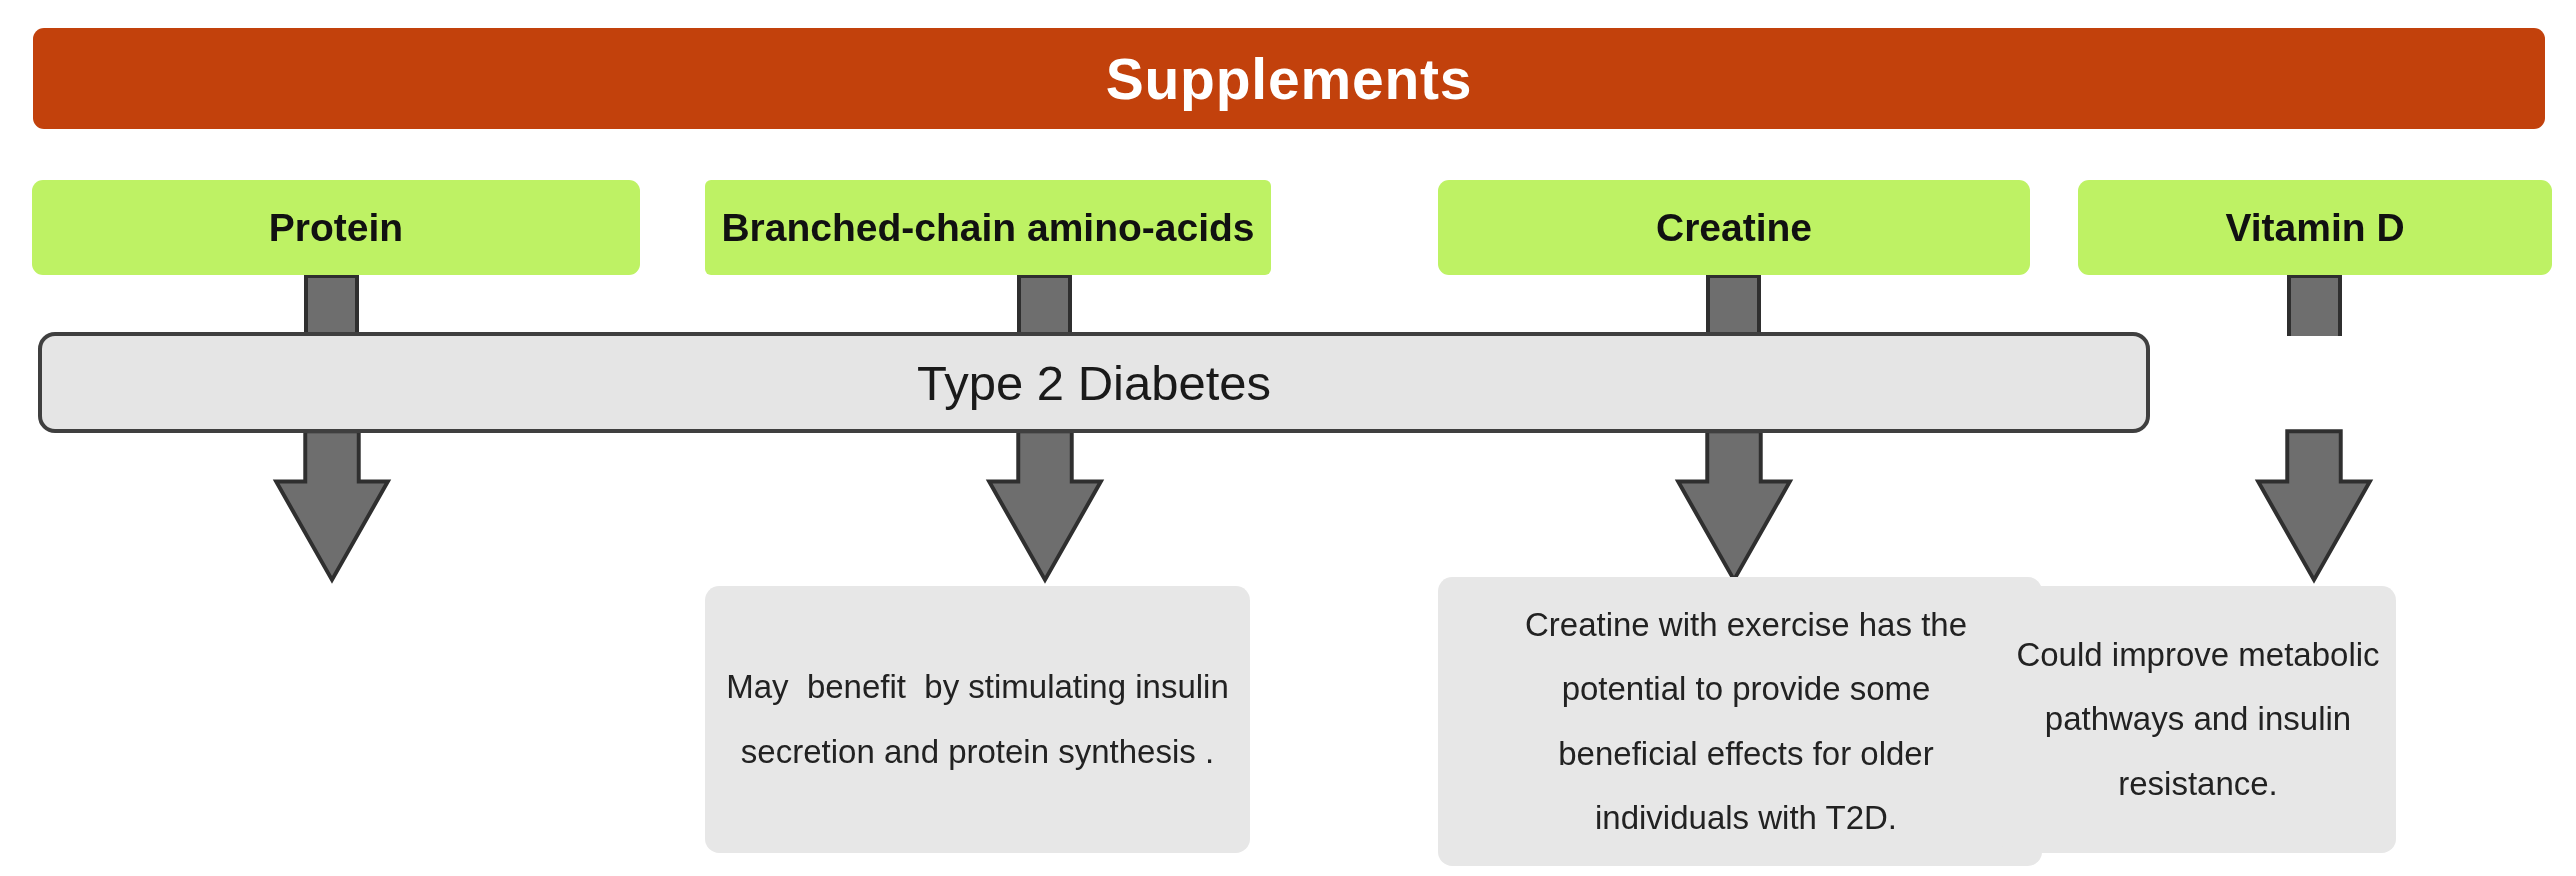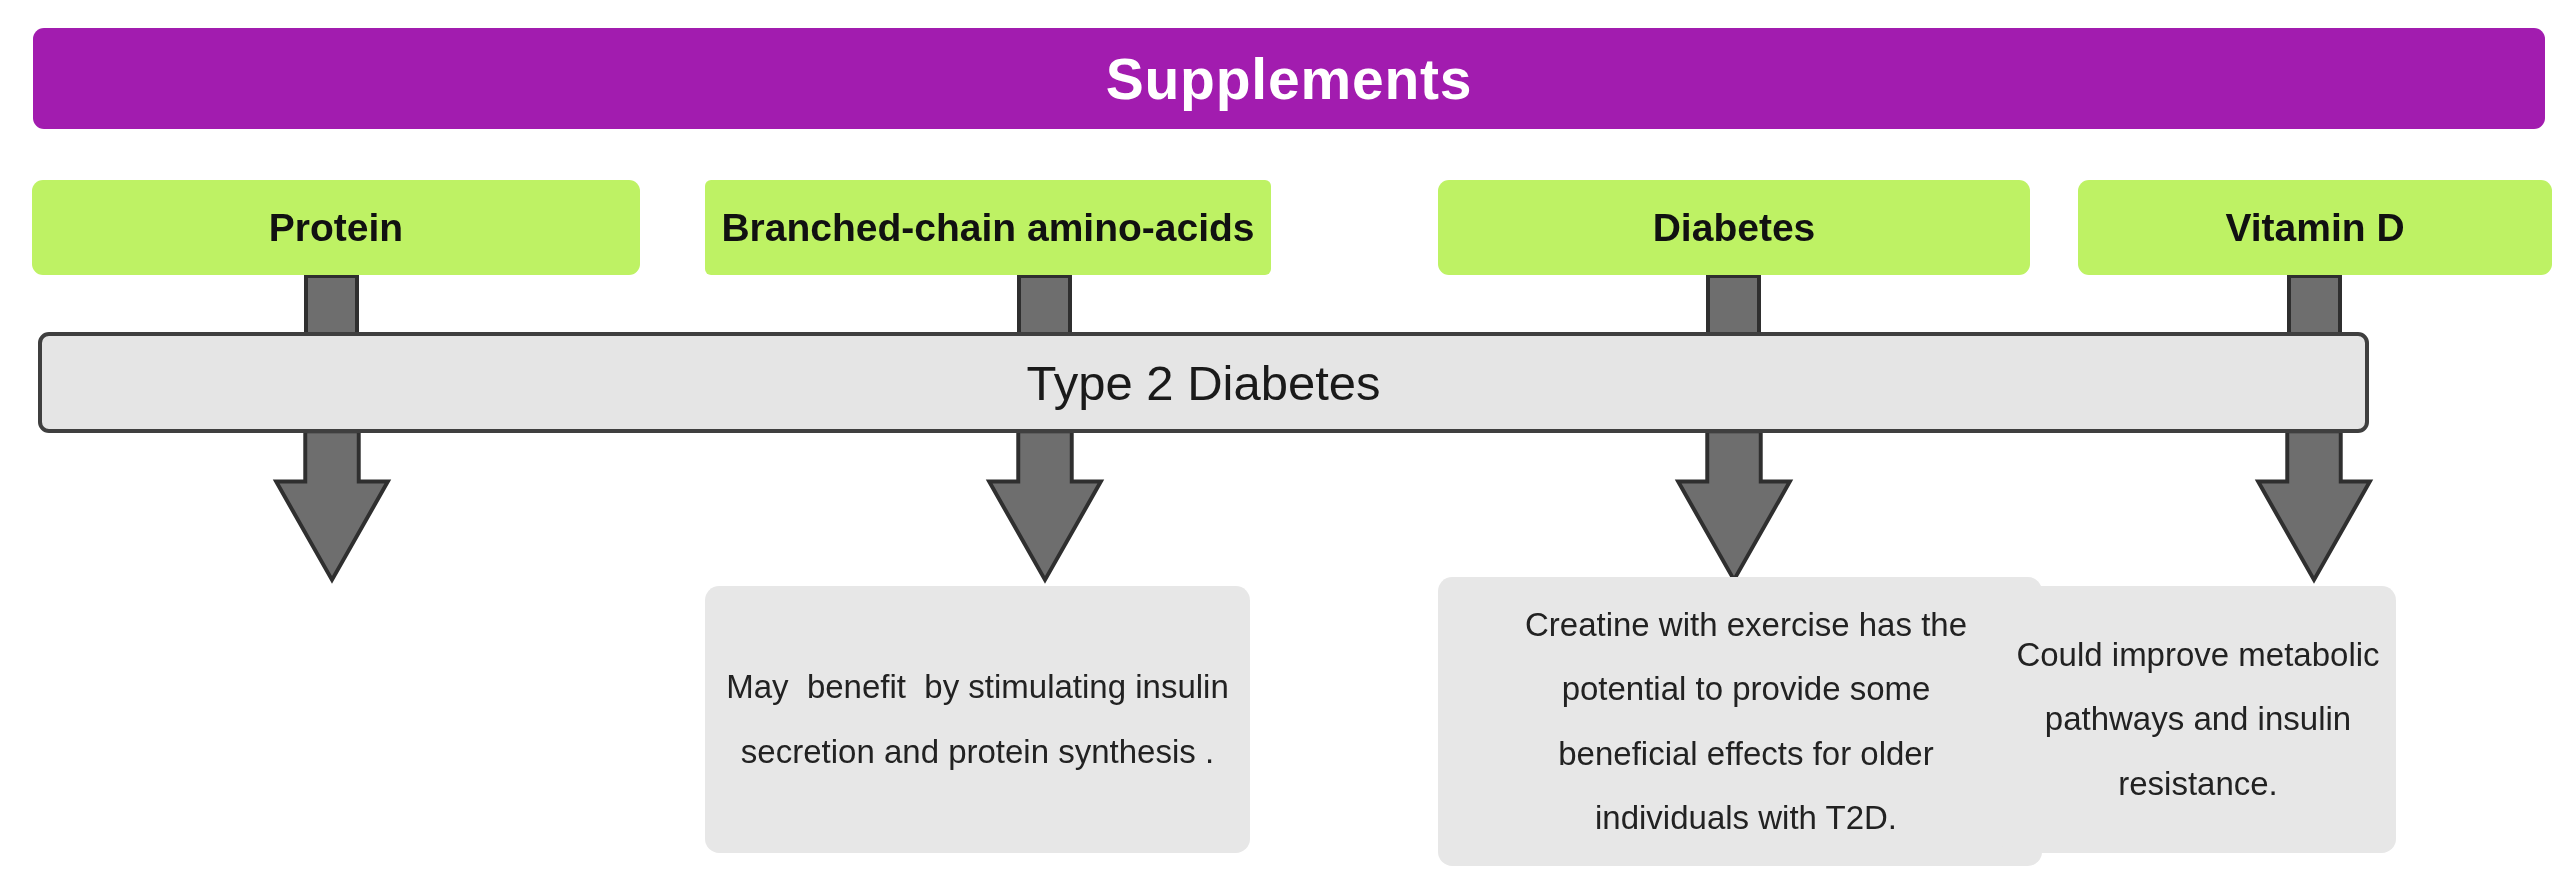--- a/index.html
+++ b/index.html
@@ -16,21 +16,21 @@
     overflow: hidden;
   }
 
   
   .header {
     position: absolute;
     left: 33px;
     top: 28.4px;
     width: 2512px;
     height: 101px;
-    background: #a21caf;
+    background: #c2410c;
     border-radius: 11px;
     display: flex;
     align-items: center;
     justify-content: center;
     z-index: 2;
   }
   .header-title {
     color: #ffffff;
     font-size: 57px;
     font-weight: 700;
@@ -66,26 +66,26 @@
     border: 4px solid #2f2f2f;
     border-bottom: none;
     z-index: 1;
   }
 
   
   .hub {
     position: absolute;
     left: 38px;
     top: 332px;
-    width: 2331px;
+    width: 2112px;
     height: 101px;
     box-sizing: border-box;
     background: #e5e5e5;
     border: 4.7px solid #3f3f3f;
-    border-radius: 11px;
+    border-radius: 17px;
     display: flex;
     align-items: center;
     justify-content: center;
     z-index: 3;
   }
   .hub-text {
     color: #1a1a1a;
     font-size: 49px;
     font-weight: 400;
   }
@@ -148,21 +148,21 @@
   <div class="stem" style="left:1017px;"></div>
   <svg class="arrow" style="left:986px;" viewBox="0 0 150 194">
     <polygon points="41,0 109,0 109,64 146,64 75,189 4,64 41,64"></polygon>
   </svg>
   <div class="desc-box" style="left:705px;width:545px;top:586px;height:267px;">
     <span class="desc-text">May  benefit  by stimulating insulin
 secretion and protein synthesis .</span>
   </div>
 
   <div class="label-box" style="left:1438px;width:592px;">
-    <span class="label-text">Diabetes</span>
+    <span class="label-text">Creatine</span>
   </div>
   <div class="stem" style="left:1706px;"></div>
   <svg class="arrow" style="left:1675px;" viewBox="0 0 150 194">
     <polygon points="41,0 109,0 109,64 146,64 75,189 4,64 41,64"></polygon>
   </svg>
   <div class="desc-box" style="left:1438px;width:592px;top:577px;height:289px;padding-left:12px;">
     <span class="desc-text">Creatine with exercise has the
 potential to provide some
 beneficial effects for older
 individuals with T2D.</span>

